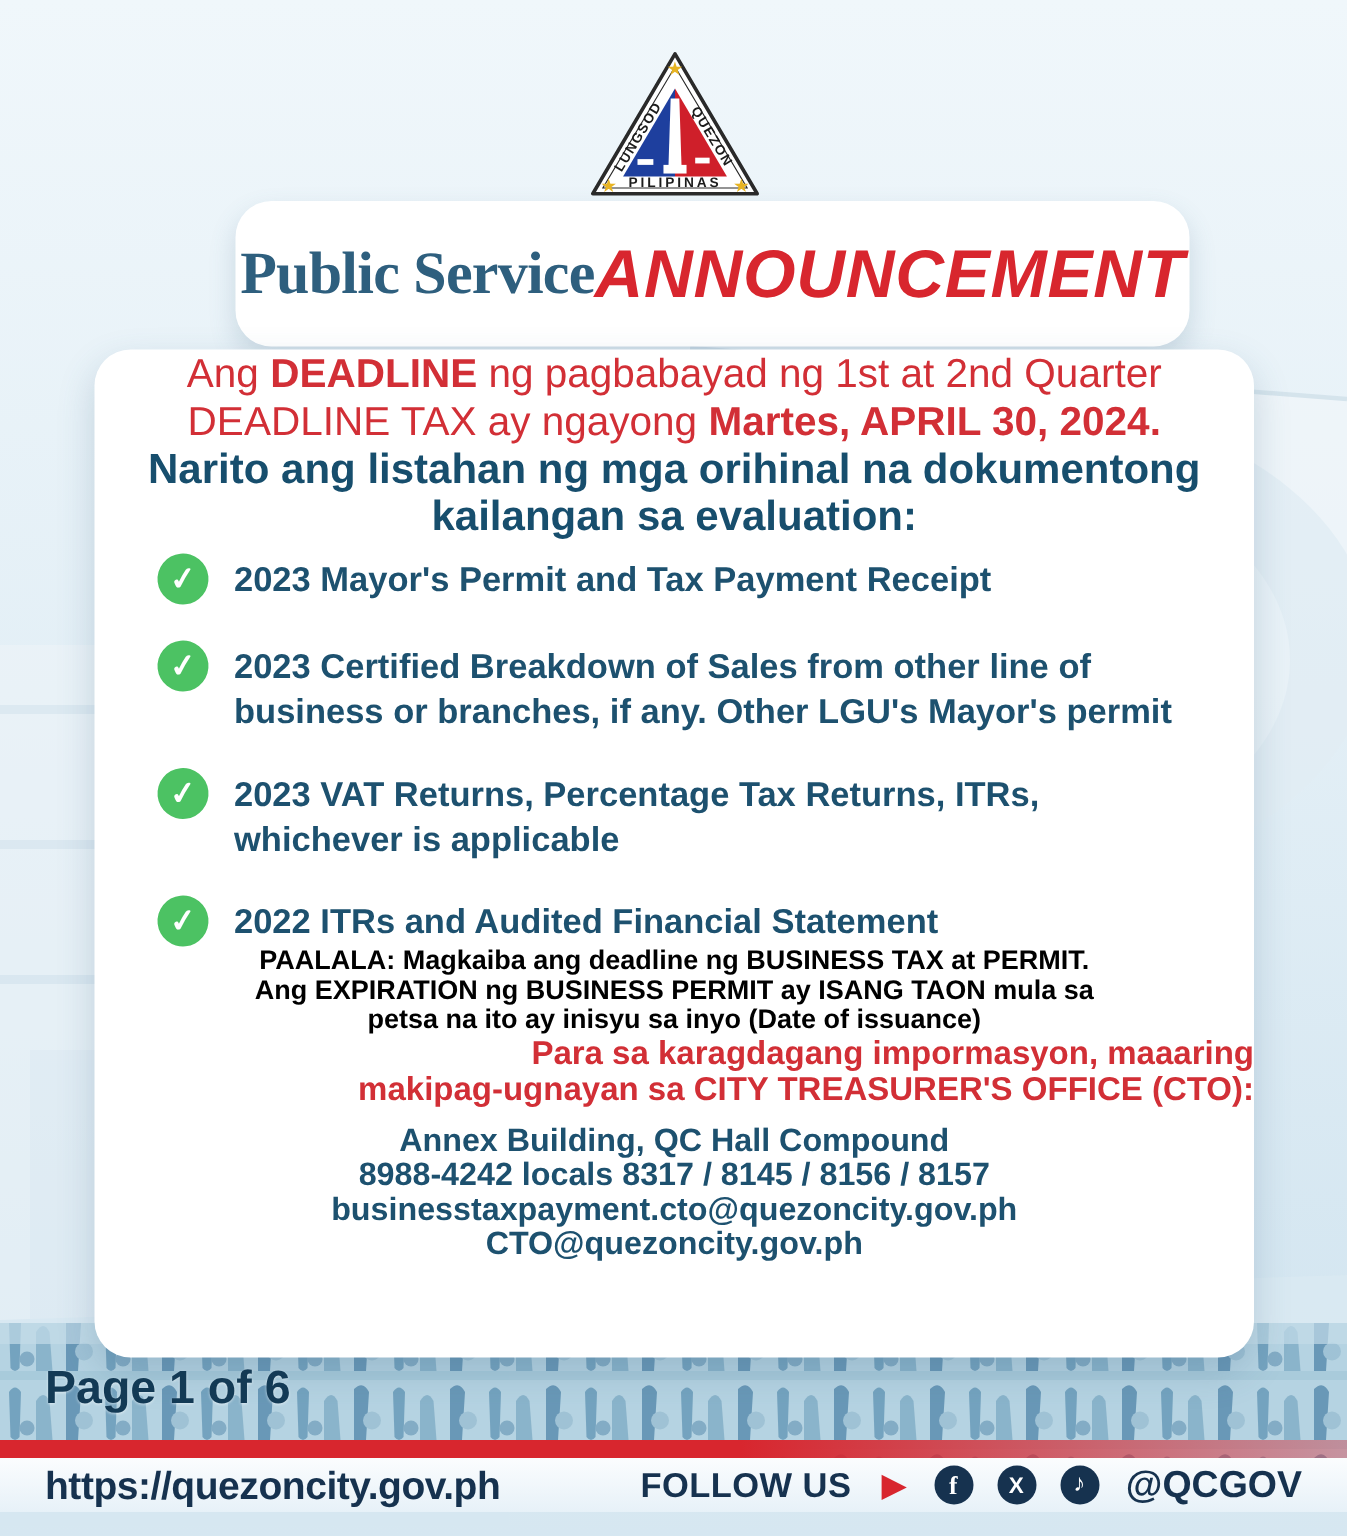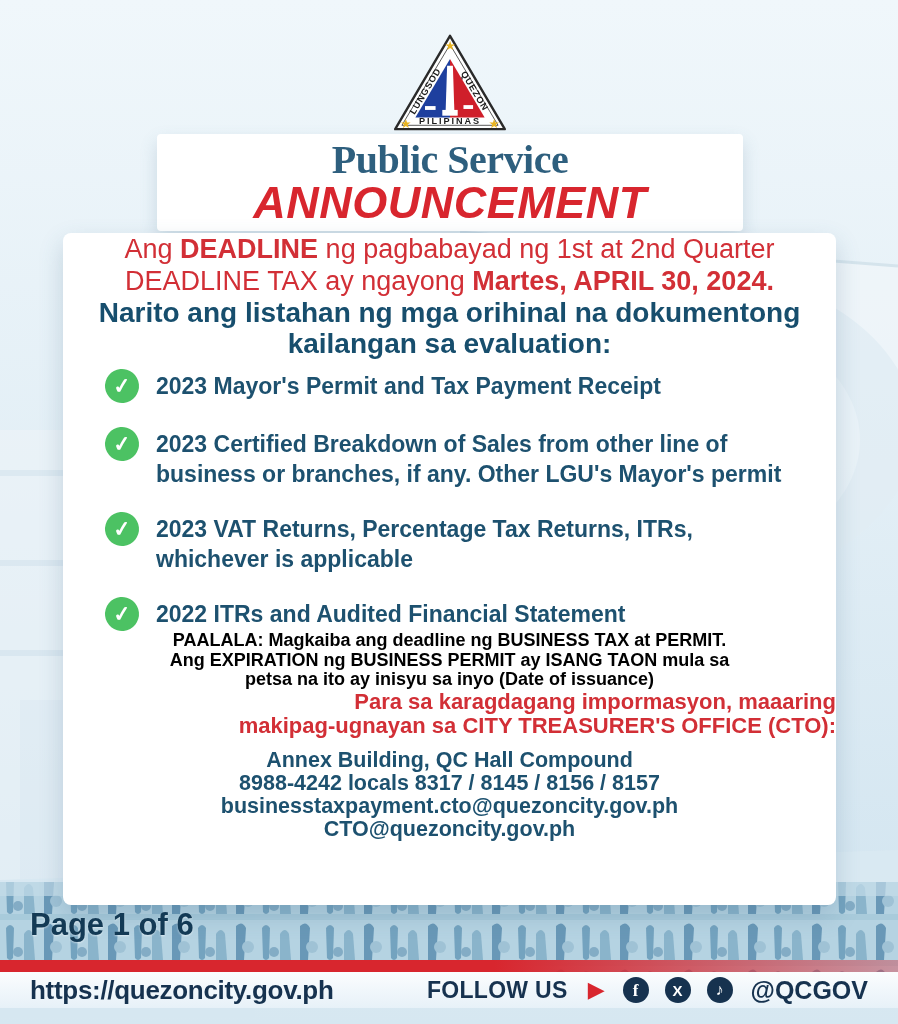--- a/index.html
+++ b/index.html
@@ -10,37 +10,37 @@
   }
   .canvas{position:absolute;inset:0;width:898px;height:1024px;}
   .bg{position:absolute;inset:0;z-index:0;}
 
   
   .logo{position:absolute;left:392px;top:33px;width:116px;height:100px;z-index:3;}
   .logo svg{width:100%;height:100%;}
 
   
   .header-box{
-    position:absolute;left:157px;top:134px;width:586px;height:97px;z-index:2;
-    background:#ffffff;border-radius:4px;
+    position:absolute;left:157px;top:134px;width:636px;height:97px;z-index:2;
+    background:#ffffff;border-radius:24px;
     box-shadow:0 8px 18px rgba(70,110,140,.20);
-    display:flex;flex-direction:column;align-items:center;justify-content:center;
+    display:flex;flex-direction:row;align-items:center;justify-content:center;
   }
   .title1{
     font-family:"Liberation Serif",serif;font-weight:700;font-size:40px;
     color:#2e5f7e;line-height:1.02;letter-spacing:-.5px;
   }
   .title2{
     font-weight:800;font-size:45px;color:#d8262e;line-height:1.0;letter-spacing:.5px;font-style:italic;
   }
 
   
   .card{
     position:absolute;left:63px;top:233px;width:773px;height:672px;z-index:2;
-    background:#ffffff;border-radius:8px;
+    background:#ffffff;border-radius:24px;
     box-shadow:0 10px 24px rgba(60,100,130,.22);
     text-align:center;overflow:hidden;
   }
   .card p{margin:0;}
   .deadline{
     margin:22px 26px 0;font-size:27px;line-height:1.19;color:#d22f36;font-weight:500;
   }
   .deadline b{font-weight:800;}
   .heading{
     margin:8px 14px 0;font-size:28px;line-height:1.11;color:#174e6d;font-weight:800;

